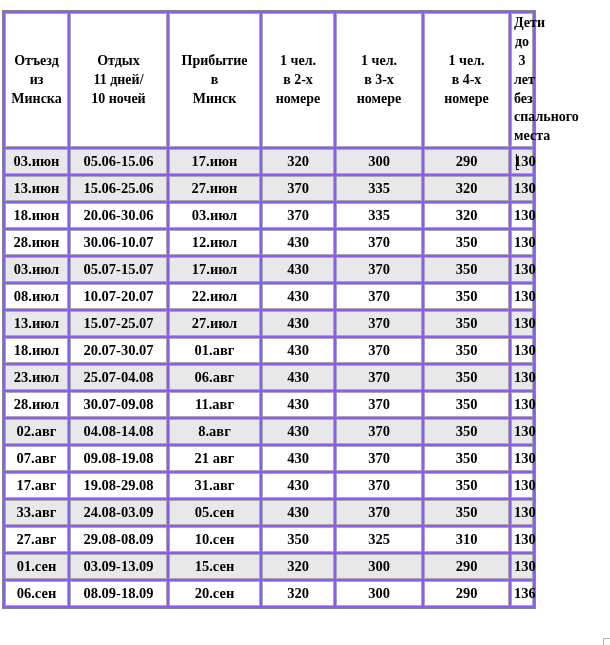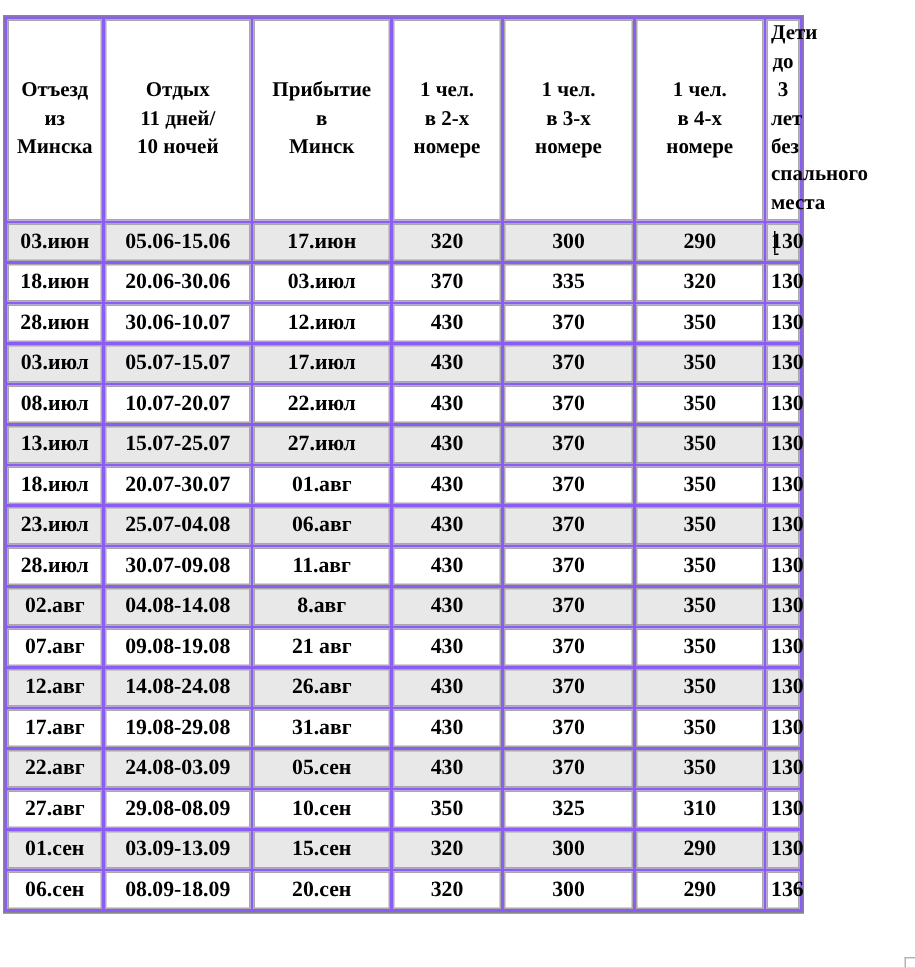--- a/index.html
+++ b/index.html
@@ -116,20 +116,29 @@
   <tbody>
       <tr class="shaded">
     <td>03.июн</td>
     <td>05.06-15.06</td>
     <td>17.июн</td>
     <td>320</td>
     <td>300</td>
     <td>290</td>
     <td>130<span class="caret"></span></td>
   </tr>
+      <tr class="shaded">
+    <td>13.июн</td>
+    <td>15.06-25.06</td>
+    <td>27.июн</td>
+    <td>370</td>
+    <td>335</td>
+    <td>320</td>
+    <td>130</td>
+  </tr>
       <tr class="plain">
     <td>18.июн</td>
     <td>20.06-30.06</td>
     <td>03.июл</td>
     <td>370</td>
     <td>335</td>
     <td>320</td>
     <td>130</td>
   </tr>
       <tr class="plain">
@@ -206,40 +215,31 @@
   </tr>
       <tr class="plain">
     <td>07.авг</td>
     <td>09.08-19.08</td>
     <td>21 авг</td>
     <td>430</td>
     <td>370</td>
     <td>350</td>
     <td>130</td>
   </tr>
-      <tr class="shaded">
-    <td>12.авг</td>
-    <td>14.08-24.08</td>
-    <td>26.авг</td>
-    <td>430</td>
-    <td>370</td>
-    <td>350</td>
-    <td>130</td>
-  </tr>
       <tr class="plain">
     <td>17.авг</td>
     <td>19.08-29.08</td>
     <td>31.авг</td>
     <td>430</td>
     <td>370</td>
     <td>350</td>
     <td>130</td>
   </tr>
       <tr class="shaded">
-    <td>22.авг</td>
+    <td>33.авг</td>
     <td>24.08-03.09</td>
     <td>05.сен</td>
     <td>430</td>
     <td>370</td>
     <td>350</td>
     <td>130</td>
   </tr>
       <tr class="plain">
     <td>27.авг</td>
     <td>29.08-08.09</td>

